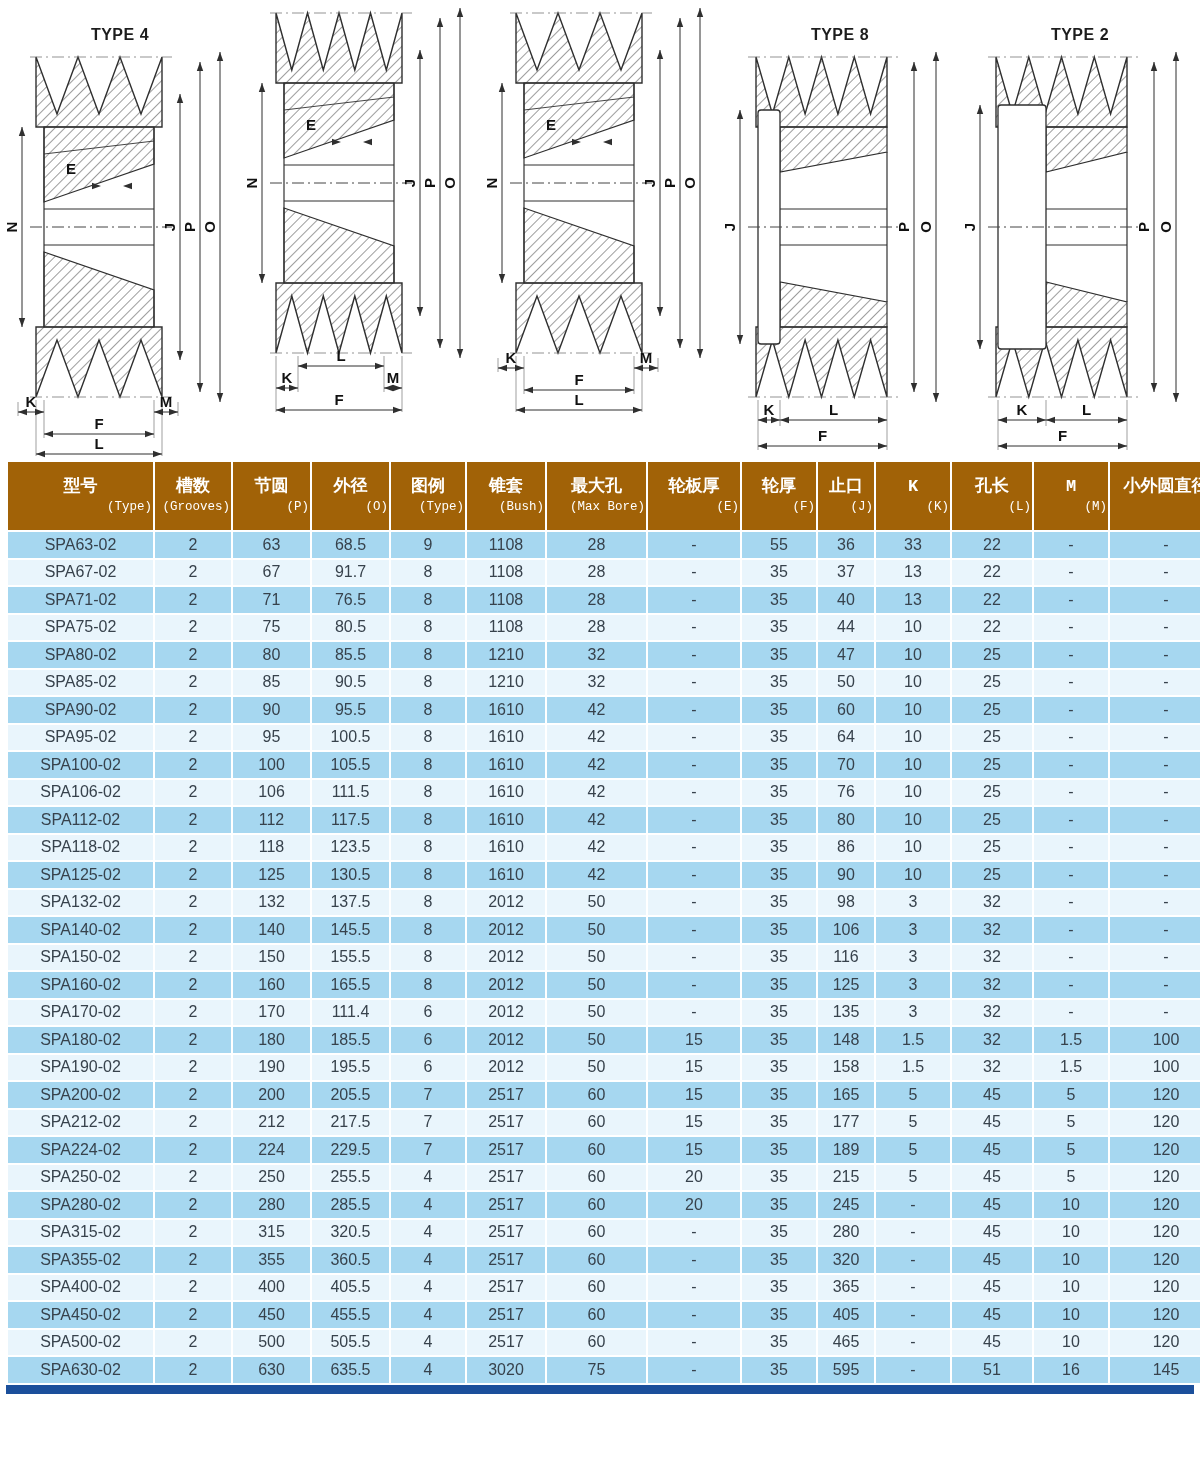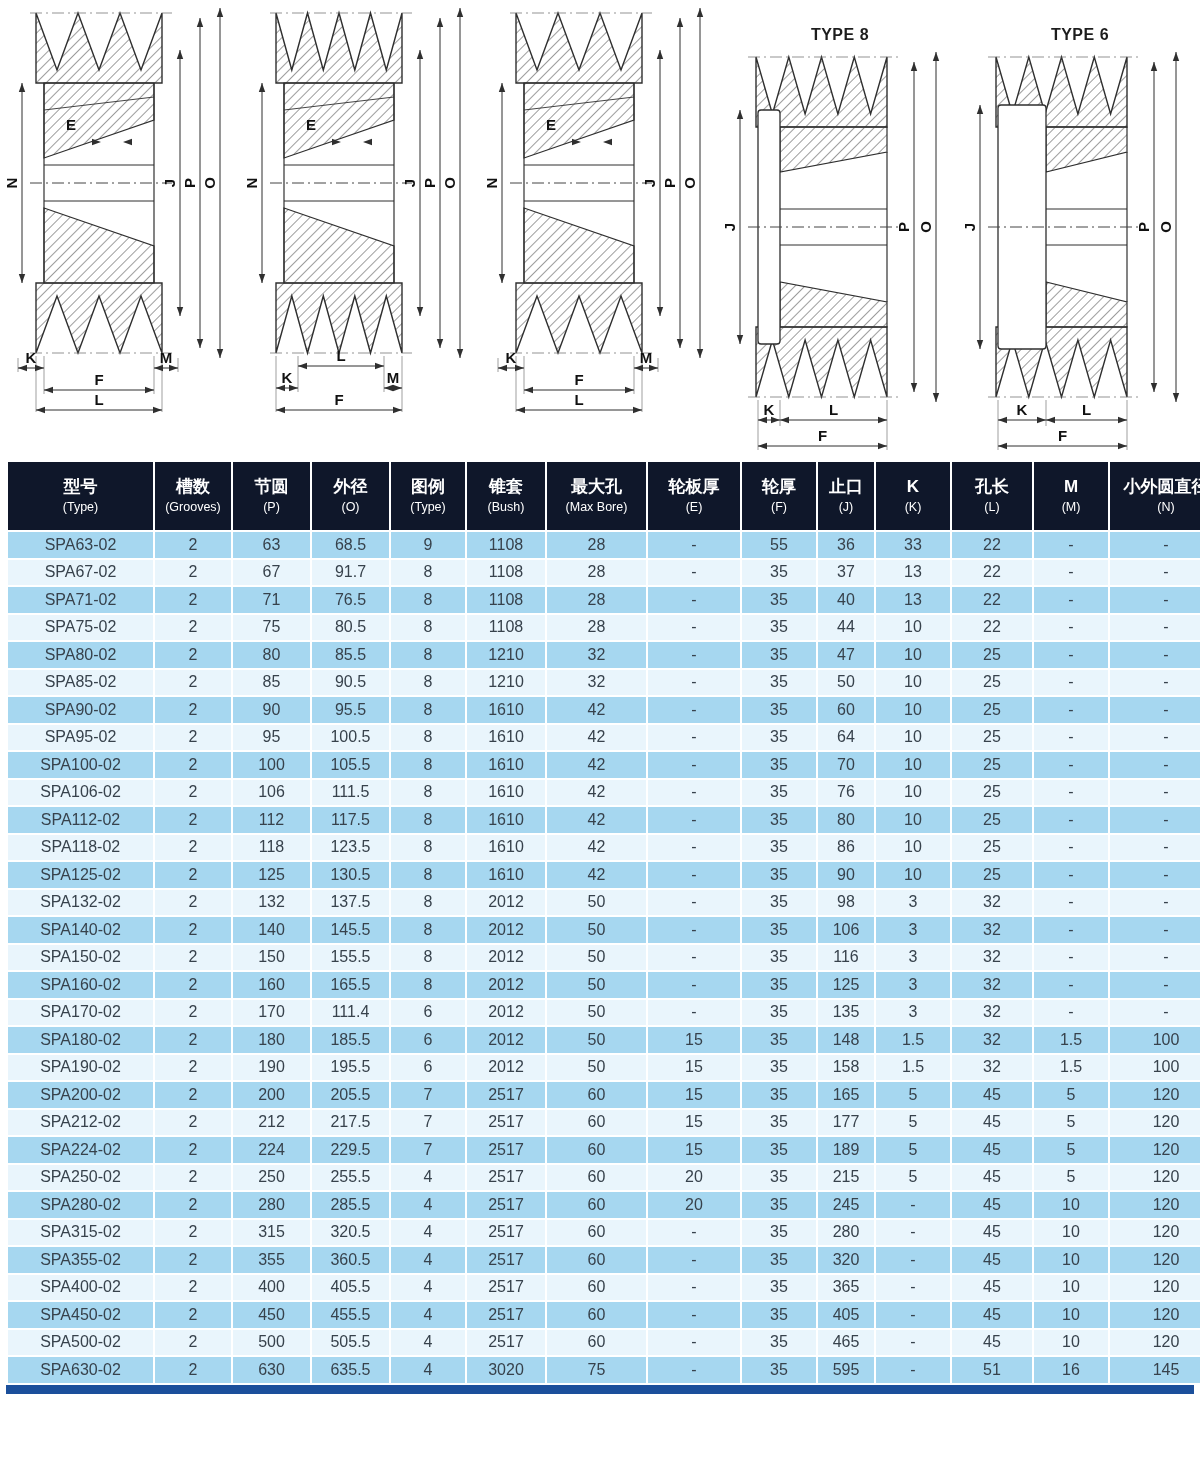--- a/index.html
+++ b/index.html
@@ -6,38 +6,39 @@
   .page{width:1200px;height:1464px;background:#fff;overflow:hidden;}
   
   .diagrams{display:flex;width:1200px;height:460px;}
   .diagram{width:240px;height:460px;position:relative;}
   .diagram-title{text-align:center;font-size:16px;font-weight:bold;color:#1d1d1d;letter-spacing:.5px;
     padding-top:26px;height:18px;}
   .drawing{display:flex;justify-content:center;}
   
   .table-wrap{padding:0 6px;}
   table.spec{width:1188px;table-layout:fixed;border-collapse:separate;border-spacing:2px;background:#fff;}
-  table.spec th{background:#0f172a;color:#fff;text-align:center;vertical-align:middle;
-    padding:9px 1px;height:50px;}
+  table.spec th{background:#a16207;color:#fff;text-align:center;vertical-align:middle;
+    padding:9px 1px;height:50px;font-family:Liberation Mono, monospace;}
   th .zh{font-size:17px;font-weight:bold;line-height:1.35;}
-  th .en{font-size:12.5px;font-weight:normal;line-height:1.3;}
+  th .en{font-size:12.5px;font-weight:normal;line-height:1.3;text-align:right;}
   table.spec td{height:25.5px;text-align:center;vertical-align:middle;font-size:16px;color:#37424c;
     padding:0 1px;overflow:hidden;white-space:nowrap;}
   table.spec tbody tr:nth-child(odd) td{background:#a6d7f0;}
   table.spec tbody tr:nth-child(even) td{background:#e9f5fc;}
   .bottom-bar{height:9px;background:#1b4f9b;margin:0 6px;}
   svg text{font-family:"Liberation Sans",sans-serif;}
 </style>
 </head>
 <body>
 
 <div class="page">
 
   <div class="diagrams">
     <div class="diagram">
+      <div class="diagram-title">TYPE 4</div>
       <div class="drawing">
           <svg width="236" height="414" viewBox="0 42 236 414">
             <defs>
               <pattern id="hatch0" width="7" height="7" patternTransform="rotate(45)" patternUnits="userSpaceOnUse">
                 <line x1="0" y1="0" x2="0" y2="7" stroke="#4a4a4a" stroke-width="1.1"></line>
               </pattern>
             </defs>
             <path d="M34,125 L34,55 L55.0,112 L76.0,55 L97.0,112 L118.0,55 L139.0,112 L160.0,55 L160,125 Z" fill="url(#hatch0)" stroke="#2f2f2f" stroke-width="1.4"></path>
             <path d="M34,325 L34,395 L55.0,338 L76.0,395 L97.0,338 L118.0,395 L139.0,338 L160.0,395 L160,325 Z" fill="url(#hatch0)" stroke="#2f2f2f" stroke-width="1.4"></path>
             <path d="M42,125 L152,125 L152,162 L42,200 Z" fill="url(#hatch0)" stroke="#2f2f2f" stroke-width="1.2"></path>
@@ -264,21 +265,21 @@
             <polygon points="165,418 156,414.8 156,421.2" fill="#2f2f2f"></polygon>
             <text font-size="15" font-weight="bold" fill="#111" text-anchor="middle" x="111.5" y="413">L</text>
             <line x1="36" y1="444" x2="165" y2="444" stroke="#2f2f2f" stroke-width="1"></line>
             <polygon points="36,444 45,440.8 45,447.2" fill="#2f2f2f"></polygon>
             <polygon points="165,444 156,440.8 156,447.2" fill="#2f2f2f"></polygon>
             <text font-size="15" font-weight="bold" fill="#111" text-anchor="middle" x="100.5" y="439">F</text>
           </svg>
         </div>
     </div>
     <div class="diagram">
-      <div class="diagram-title">TYPE 6</div>
+      <div class="diagram-title">TYPE 2</div>
       <div class="drawing">
           <svg width="236" height="414" viewBox="0 42 236 414">
             <defs>
               <pattern id="hatch4" width="7" height="7" patternTransform="rotate(45)" patternUnits="userSpaceOnUse">
                 <line x1="0" y1="0" x2="0" y2="7" stroke="#4a4a4a" stroke-width="1.1"></line>
               </pattern>
             </defs>
             <path d="M34,125 L34,55 L50.4,112 L66.8,55 L83.1,112 L99.5,55 L115.9,112 L132.3,55 L148.6,112 L165.0,55 L165,125 Z" fill="url(#hatch4)" stroke="#2f2f2f" stroke-width="1.4"></path>
             <path d="M34,325 L34,395 L50.4,338 L66.8,395 L83.1,338 L99.5,395 L115.9,338 L132.3,395 L148.6,338 L165.0,395 L165,325 Z" fill="url(#hatch4)" stroke="#2f2f2f" stroke-width="1.4"></path>
             <path d="M84,125 L165,125 L165,150 L84,170 Z" fill="url(#hatch4)" stroke="#2f2f2f" stroke-width="1.2"></path>

